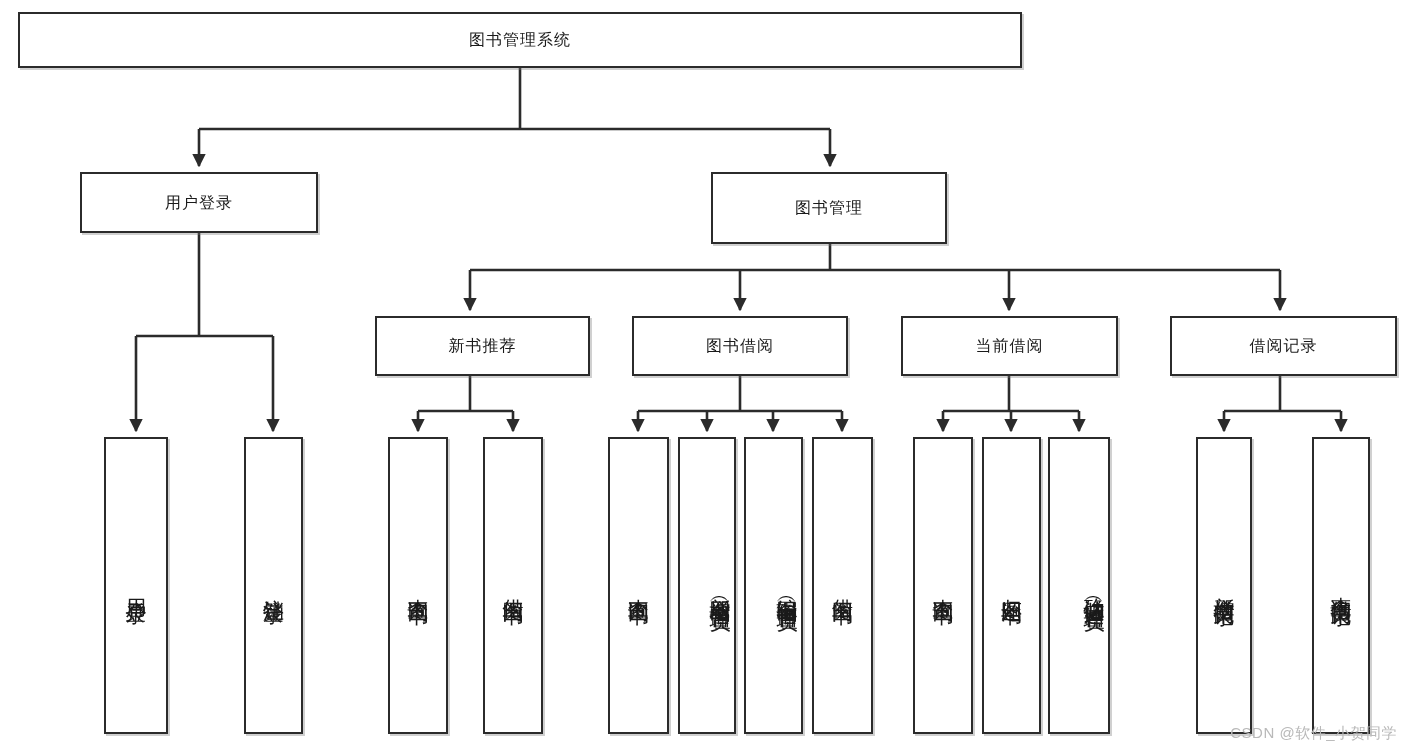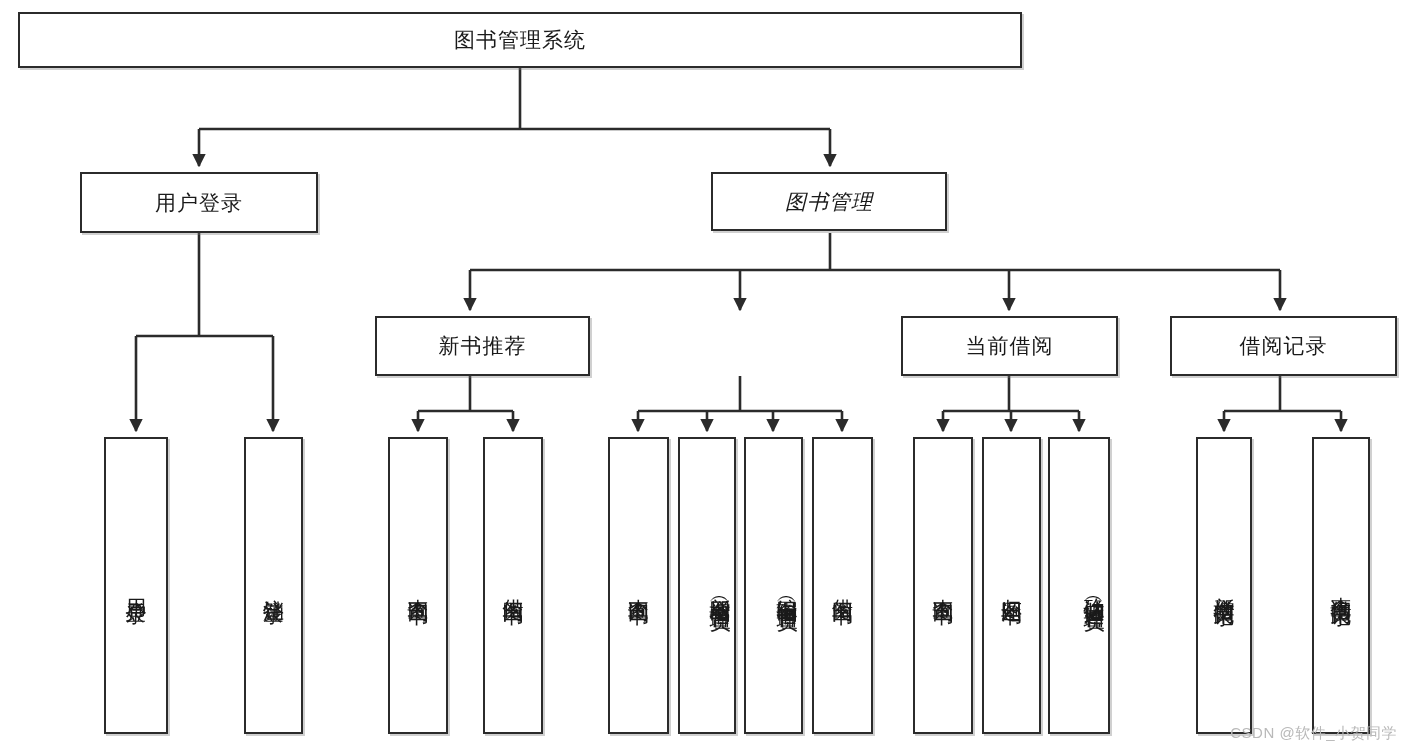--- a/index.html
+++ b/index.html
@@ -30,21 +30,21 @@
     box-sizing: border-box;
     border: 2px solid #2b2b2b;
     background: #ffffff;
     display: flex;
     align-items: center;
     justify-content: center;
     color: #1a1a1a;
     box-shadow: 2px 2px 0 rgba(120,120,120,0.35);
   }
   .node.horiz {
-    font-size: 21px;
+    font-size: 16px;
     letter-spacing: 1px;
     line-height: 1.1;
   }
   .node.vert {
     writing-mode: vertical-rl;
     text-orientation: upright;
     font-size: 21px;
     letter-spacing: 2px;
     align-items: flex-start;
     justify-content: center;
@@ -123,26 +123,29 @@
     </g>
   </svg>
 
   <div class="node horiz" style="left:18px;top:12px;width:1004px;height:56px;">
     <span class="node-label">图书管理系统</span>
   </div>
 
   <div class="node horiz" style="left:80px;top:172px;width:238px;height:61px;">
     <span class="node-label">用户登录</span>
   </div>
-  <div class="node horiz" style="left:711px;top:172px;width:236px;height:59px;font-style:italic;">
+  <div class="node horiz" style="left:711px;top:172px;width:236px;height:72px;">
     <span class="node-label">图书管理</span>
   </div>
 
   <div class="node horiz" style="left:375px;top:316px;width:215px;height:60px;">
     <span class="node-label">新书推荐</span>
+  </div>
+  <div class="node horiz" style="left:632px;top:316px;width:216px;height:60px;">
+    <span class="node-label">图书借阅</span>
   </div>
   <div class="node horiz" style="left:901px;top:316px;width:217px;height:60px;">
     <span class="node-label">当前借阅</span>
   </div>
   <div class="node horiz" style="left:1170px;top:316px;width:227px;height:60px;">
     <span class="node-label">借阅记录</span>
   </div>
 
   <div class="node vert center" style="left:104px;top:437px;width:64px;height:297px;">
     <span class="node-label">用户登录</span>

